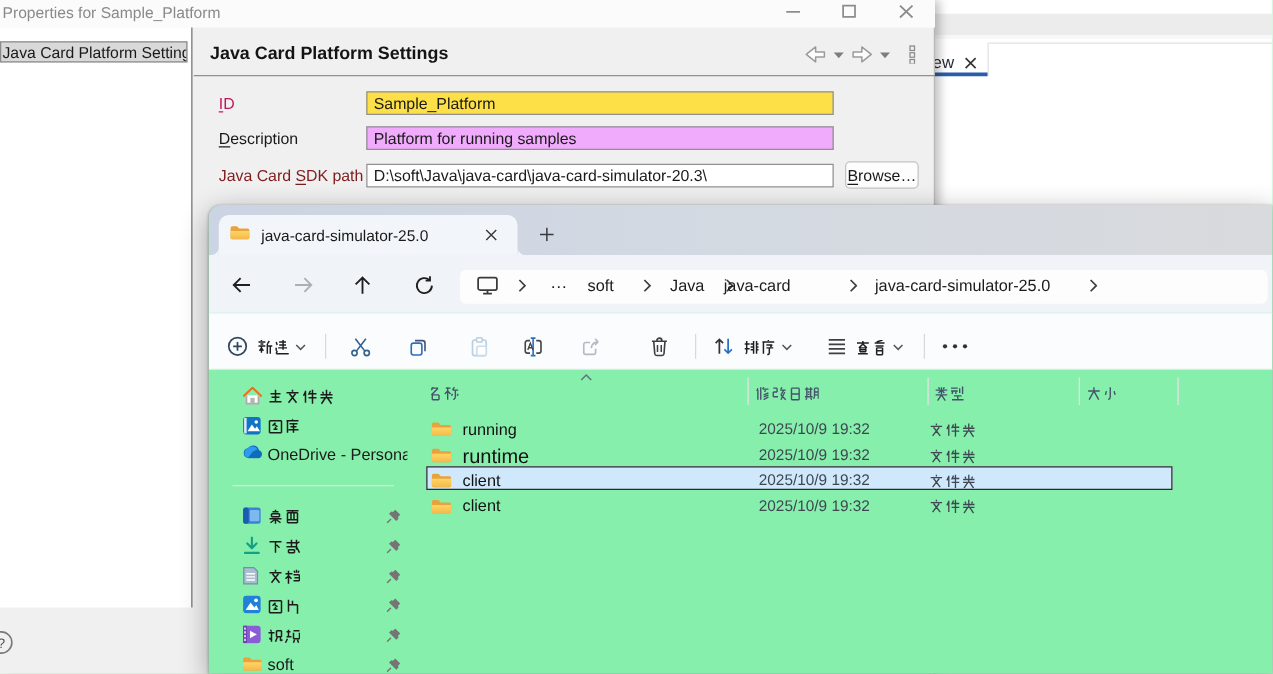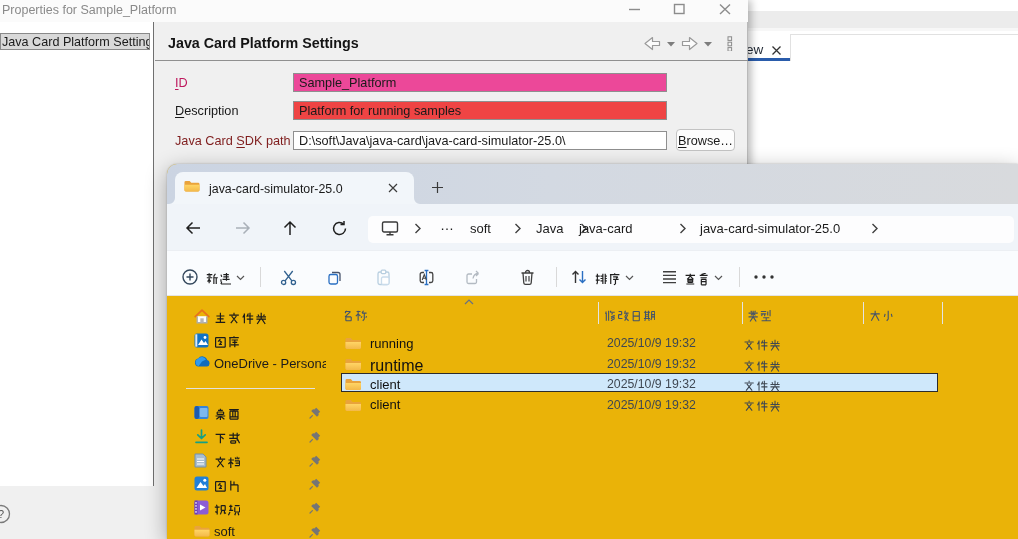--- a/index.html
+++ b/index.html
@@ -27,29 +27,29 @@
     <path d="M46.5 1.5L54 7.5L46.5 13.5V9.5H39.5V5.5H46.5Z" fill="#fcfcfc" stroke="#9a9a9a" stroke-width="1.2" stroke-linejoin="round"></path>
     <path d="M61 6l4 4.5 4-4.5z" fill="#7d7d7d"></path>
     <rect x="85" y="0.8" width="3.6" height="3.6" stroke="#8a8a8a" fill="none"></rect>
     <rect x="85" y="6.2" width="3.6" height="3.6" stroke="#8a8a8a" fill="none"></rect>
     <rect x="85" y="11.6" width="3.6" height="3.6" stroke="#8a8a8a" fill="none"></rect>
   </svg>
 <div style="position:absolute;left:155px;top:60px;width:593px;height:1px;background:#909090"></div>
 <div style="position:absolute;left:175px;top:76px;font-size:12.7px;color:#be185d"><u>I</u>D</div>
 <div style="position:absolute;left:175px;top:104px;font-size:12.7px;color:#1a1a1a"><u>D</u>escription</div>
 <div style="position:absolute;left:175px;top:134px;font-size:12.7px;color:#7f1d1d">Java Card <u>S</u>DK path</div>
-<div style="position:absolute;left:293px;width:374px;height:19px;border:1px solid #8f8f8f;font-size:12.7px;color:#1a1a1a;padding:0 0 0 5px;line-height:19px;white-space:nowrap;overflow:hidden;top:73px;background:#ec4899">Sample_Platform</div>
-<div style="position:absolute;left:293px;width:374px;height:19px;border:1px solid #8f8f8f;font-size:12.7px;color:#1a1a1a;padding:0 0 0 5px;line-height:19px;white-space:nowrap;overflow:hidden;top:101px;background:#ef4444">Platform for running samples</div>
-<div style="position:absolute;left:293px;width:374px;height:19px;border:1px solid #8f8f8f;font-size:12.7px;color:#1a1a1a;padding:0 0 0 5px;line-height:19px;white-space:nowrap;overflow:hidden;top:131px;background:#fff">D:\soft\Java\java-card\java-card-simulator-25.0\</div>
+<div style="position:absolute;left:293px;width:374px;height:19px;border:1px solid #8f8f8f;font-size:12.7px;color:#1a1a1a;padding:0 0 0 5px;line-height:19px;white-space:nowrap;overflow:hidden;top:73px;background:#fde047">Sample_Platform</div>
+<div style="position:absolute;left:293px;width:374px;height:19px;border:1px solid #8f8f8f;font-size:12.7px;color:#1a1a1a;padding:0 0 0 5px;line-height:19px;white-space:nowrap;overflow:hidden;top:101px;background:#f0abfc">Platform for running samples</div>
+<div style="position:absolute;left:293px;width:374px;height:19px;border:1px solid #8f8f8f;font-size:12.7px;color:#1a1a1a;padding:0 0 0 5px;line-height:19px;white-space:nowrap;overflow:hidden;top:131px;background:#fff">D:\soft\Java\java-card\java-card-simulator-20.3\</div>
 <div style="position:absolute;left:676px;top:129px;width:59px;height:22px;background:#fdfdfd;border:1px solid #c3c3c3;border-radius:4px;font-size:12.7px;color:#1a1a1a;text-align:center;line-height:22px"><u>B</u>rowse…</div>
 <svg style="position:absolute;left:0;top:504px" width="12" height="20" viewBox="0 0 12 20">
     <circle cx="1" cy="10" r="8.5" stroke="#7a7a7a" stroke-width="1.3" fill="none"></circle>
     <text x="1" y="14" font-size="11" fill="#555" text-anchor="middle" font-family="Liberation Sans">?</text>
   </svg>
-<div style="position:absolute;left:167px;top:164px;width:851px;height:375px;background:#eab308;border-radius:10px 0 0 0;box-shadow:0 6px 22px rgba(0,0,0,.33),0 0 2px rgba(0,0,0,.25);overflow:hidden">
+<div style="position:absolute;left:167px;top:164px;width:851px;height:375px;background:#86efac;border-radius:10px 0 0 0;box-shadow:0 6px 22px rgba(0,0,0,.33),0 0 2px rgba(0,0,0,.25);overflow:hidden">
     <div style="position:absolute;left:0;top:0;width:851px;height:40px;background:linear-gradient(90deg,#cbd4e2 0%,#d3d9e2 45%,#d8dadd 100%)"></div>
     <div style="position:absolute;left:0;top:40px;width:851px;height:46px;background:#f0f4f9"></div>
     <div style="position:absolute;left:0;top:86px;width:851px;height:46px;background:#fafcfe;border-top:1px solid #eceff3;border-bottom:1px solid #e4e4e4"></div>
     <div style="position:absolute;left:8px;top:8px;width:239px;height:32px;background:#f2f6fa;border-radius:8px 8px 0 0"></div>
     <svg style="position:absolute;left:2px;top:34px" width="6" height="6">
       <path d="M6 0A6 6 0 0 1 0 6L6 6Z" fill="#f2f6fa"></path>
     </svg>
     <svg style="position:absolute;left:247px;top:34px" width="6" height="6">
       <path d="M0 0A6 6 0 0 0 6 6L0 6Z" fill="#f2f6fa"></path>
     </svg>

